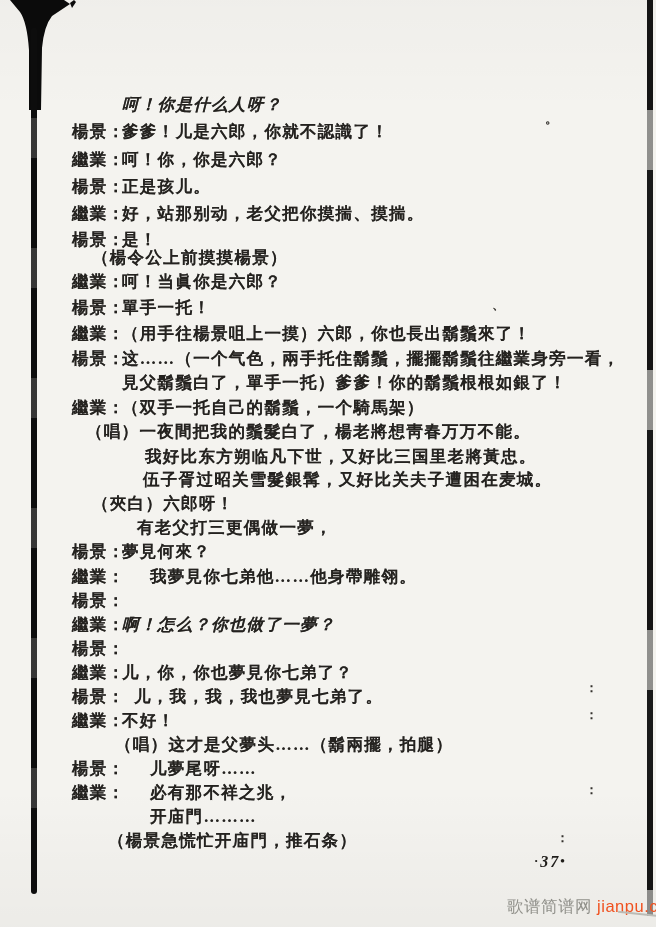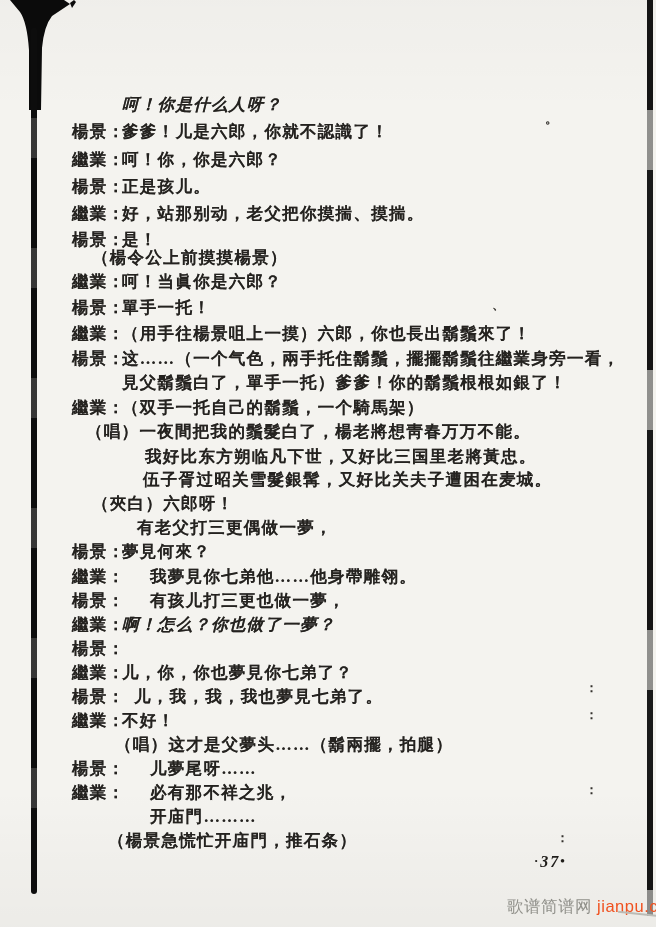--- a/index.html
+++ b/index.html
@@ -132,21 +132,20 @@
     <div class="script-line" style="top: 541px;">
       <span class="speaker">楊景：</span>
       <span class="dialogue" style="left: 122px;">夢見何來？</span>
     </div>
     <div class="script-line" style="top: 566px;">
       <span class="speaker">繼業：</span>
       <span class="dialogue" style="left: 150px;">我夢見你七弟他……他身帶雕翎。</span>
     </div>
     <div class="script-line" style="top: 590px;">
       <span class="speaker">楊景：</span>
-      <span class="dialogue" style="left: 150px;">有孩儿打三更也做一夢，</span>
     </div>
     <div class="script-line" style="top: 614px;">
       <span class="speaker">繼業：</span>
       <span class="dialogue" style="left: 122px; font-style: italic;">啊！怎么？你也做了一夢？</span>
     </div>
     <div class="script-line" style="top: 638px;">
       <span class="speaker">楊景：</span>
     </div>
     <div class="script-line" style="top: 662px;">
       <span class="speaker">繼業：</span>

